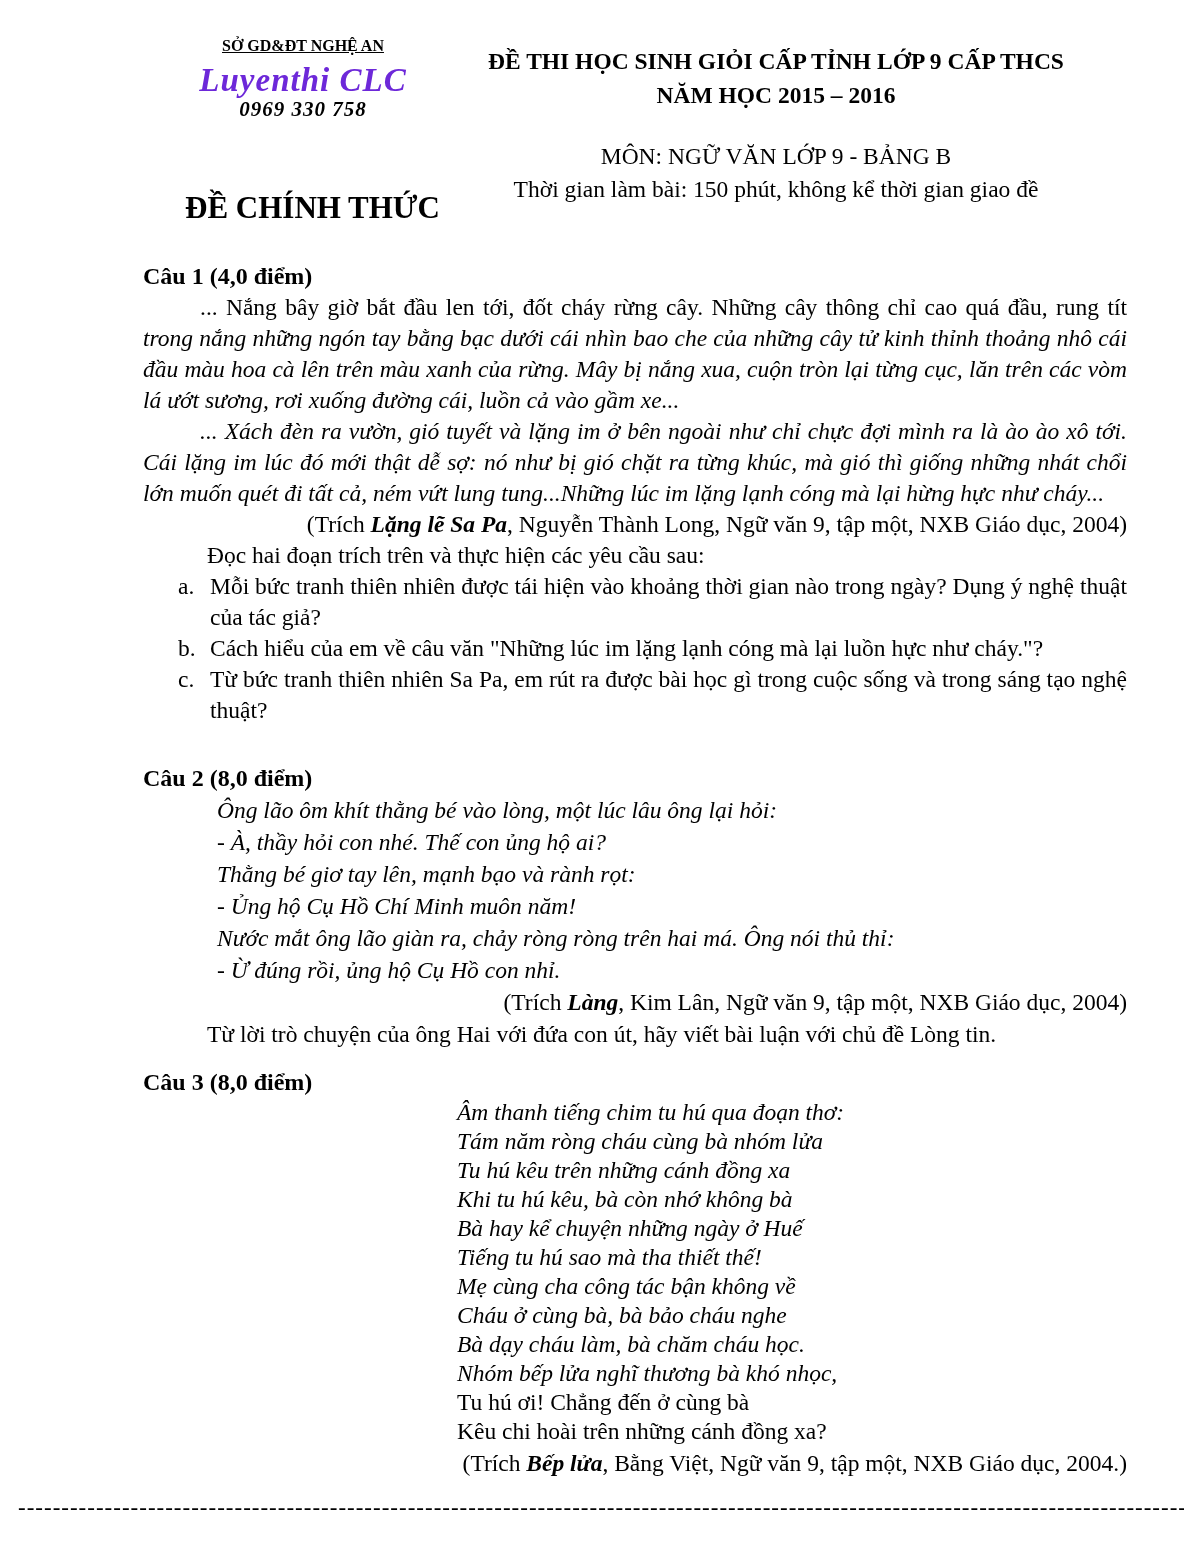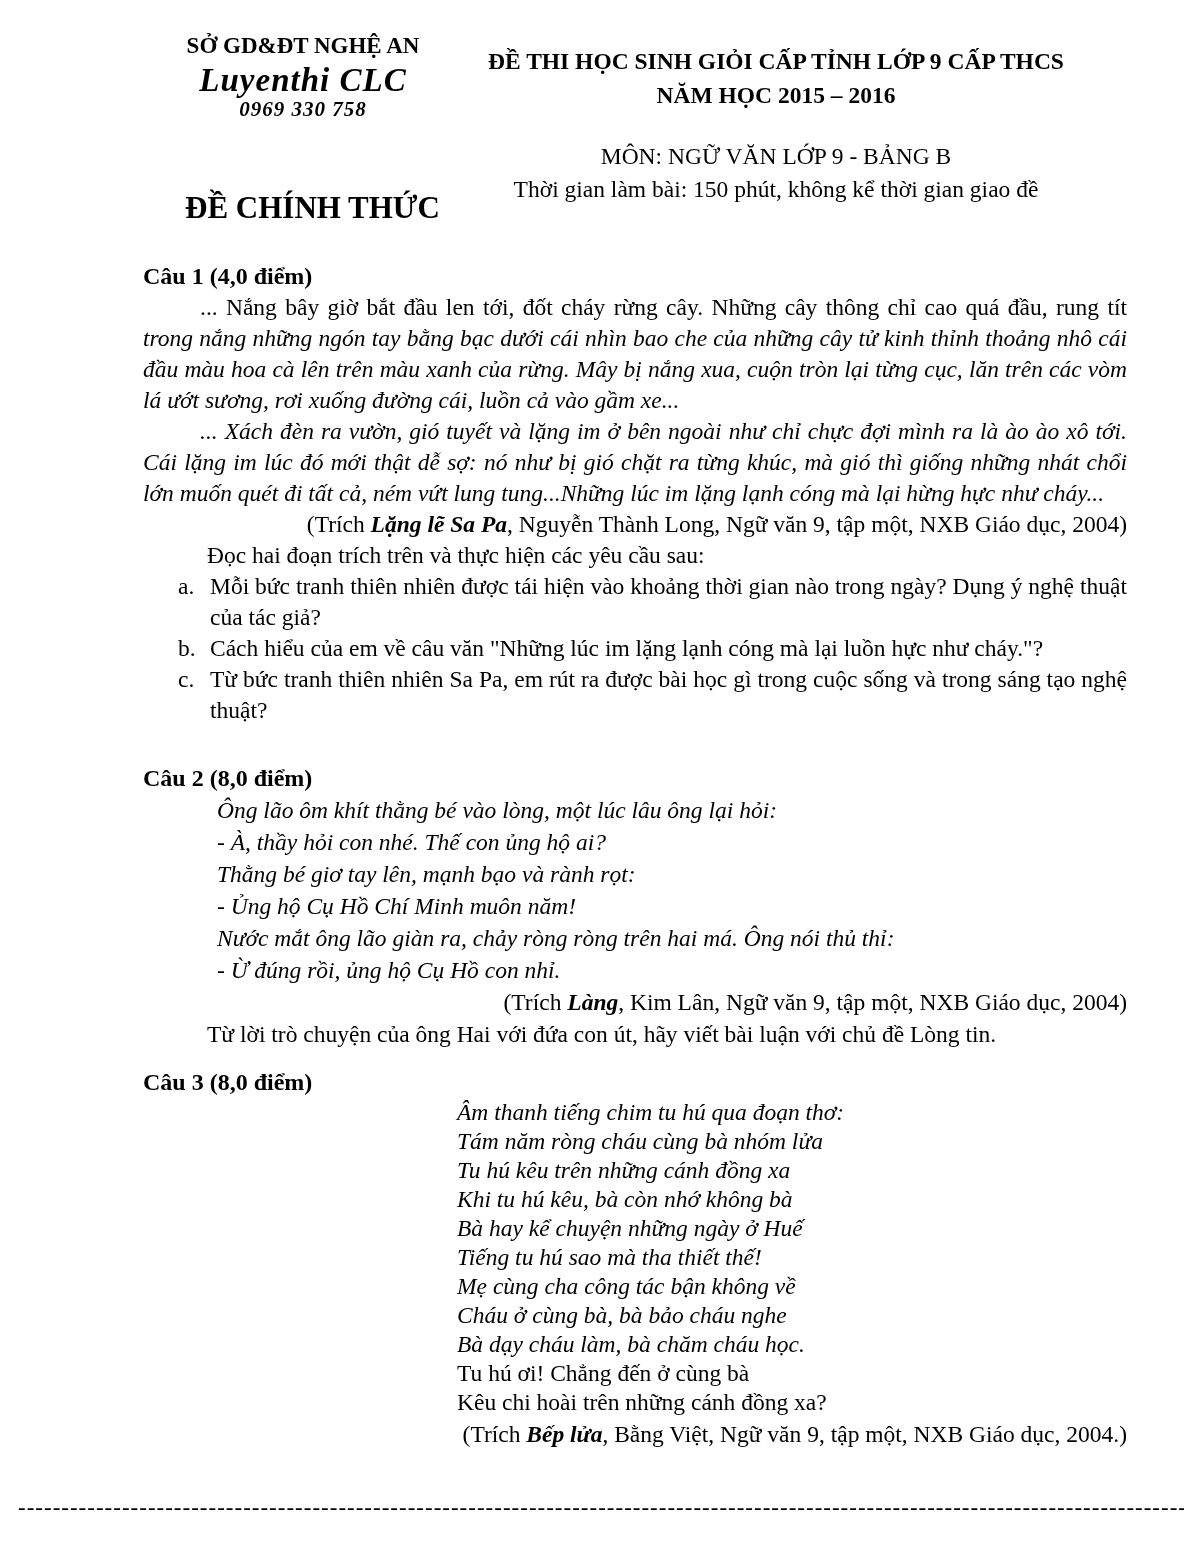--- a/index.html
+++ b/index.html
@@ -8,21 +8,21 @@
     width:1200px;height:1553px;
     background:#ffffff;
     color:#000000;
     font-family:"Liberation Serif", serif;
     font-size:23.5px;
     line-height:31px;
     overflow:hidden;
   }
   
   .header-left{position:absolute;left:143px;top:30px;width:320px;text-align:center;}
-  .dept{font-weight:bold;font-size:23px;line-height:32px;white-space:nowrap;}
+  .dept{font-weight:bold;font-size:16px;line-height:32px;white-space:nowrap;text-decoration:underline;}
   .logo{font-weight:bold;font-style:italic;font-size:33px;line-height:36px;letter-spacing:1px;}
   .phone{font-weight:bold;font-style:italic;font-size:21px;line-height:23px;letter-spacing:1px;}
   .header-right{position:absolute;left:431px;top:28px;width:690px;text-align:center;margin-top:16px;}
   .title-line{font-weight:bold;font-size:23.5px;line-height:34px;}
   .subject{font-weight:normal;font-size:23.5px;line-height:33px;margin-top:28px;}
   .duration{font-size:23.5px;line-height:32px;}
   .official{position:absolute;left:185px;top:192px;font-weight:bold;font-size:31px;line-height:32px;}
   
   .sec{position:absolute;left:143px;width:984px;}
   .sec1{top:261px;}
@@ -52,21 +52,21 @@
     font-size:23px;letter-spacing:1px;line-height:24px;
   }
 </style>
 </head>
 <body>
 
 <div class="page">
 
   <div class="header-left">
     <div class="dept">SỞ GD&amp;ĐT NGHỆ AN</div>
-    <div class="logo" style="color:#000000;">Luyenthi CLC</div>
+    <div class="logo" style="color:#6d28d9;">Luyenthi CLC</div>
     <div class="phone" style="color:#000000;">0969 330 758</div>
   </div>
 
   <div class="header-right">
     <div class="title-line">ĐỀ THI HỌC SINH GIỎI CẤP TỈNH LỚP 9 CẤP THCS</div>
     <div class="title-line">NĂM HỌC 2015 – 2016</div>
     <div class="subject">MÔN: NGỮ VĂN LỚP 9 - BẢNG B</div>
     <div class="duration">Thời gian làm bài: 150 phút, không kể thời gian giao đề</div>
   </div>
 
@@ -100,20 +100,21 @@
     <div class="poem">
       <div class="poem-line">Âm thanh tiếng chim tu hú qua đoạn thơ:</div>
       <div class="poem-line">Tám năm ròng cháu cùng bà nhóm lửa</div>
       <div class="poem-line">Tu hú kêu trên những cánh đồng xa</div>
       <div class="poem-line">Khi tu hú kêu, bà còn nhớ không bà</div>
       <div class="poem-line">Bà hay kể chuyện những ngày ở Huế</div>
       <div class="poem-line">Tiếng tu hú sao mà tha thiết thế!</div>
       <div class="poem-line">Mẹ cùng cha công tác bận không về</div>
       <div class="poem-line">Cháu ở cùng bà, bà bảo cháu nghe</div>
       <div class="poem-line">Bà dạy cháu làm, bà chăm cháu học.</div>
+      <div class="poem-line">Nhóm bếp lửa nghĩ thương bà khó nhọc,</div>
       <div class="poem-line regular">Tu hú ơi! Chẳng đến ở cùng bà</div>
       <div class="poem-line regular">Kêu chi hoài trên những cánh đồng xa?</div>
     </div>
     <p class="source-line q3-source"><span>(Trích </span><span class="source-title">Bếp lửa</span><span>, Bằng Việt, Ngữ văn 9, tập một, NXB Giáo dục, 2004.)</span></p>
   </div>
 
   <div class="separator">--------------------------------------------------------------------------------------------------------------------------------------------------------------------------</div>
 
 </div>
 

